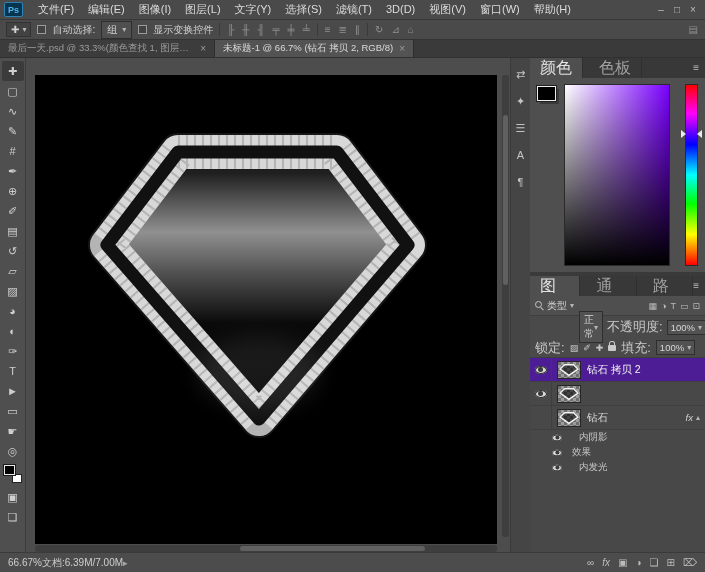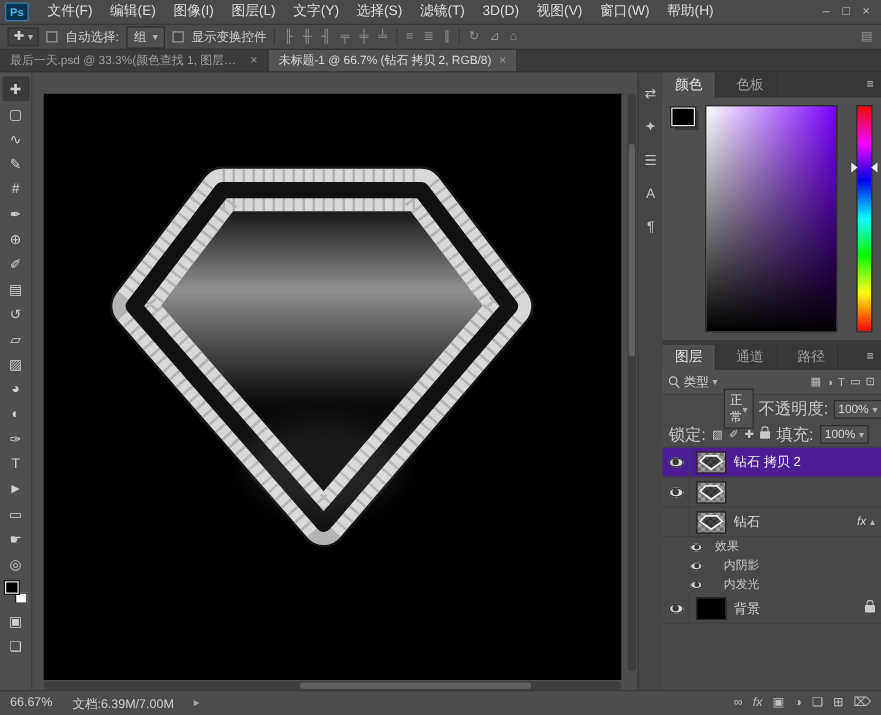--- a/index.html
+++ b/index.html
@@ -50,21 +50,21 @@
   .vscroll-thumb{position:absolute;left:1px;top:40px;width:5px;height:170px;background:#606060;border-radius:3px;}
   .hscroll{position:absolute;left:9px;bottom:0;width:462px;height:7px;background:#3e3e3e;border-radius:3px;}
   .hscroll-thumb{position:absolute;left:205px;top:1px;width:185px;height:5px;background:#606060;border-radius:3px;}
 
   .dock-strip{position:absolute;left:510px;top:0;width:20px;height:494px;background:#454545;border-left:1px solid #3a3a3a;display:flex;flex-direction:column;align-items:center;padding-top:8px;gap:11px;}
   .strip-icon{color:#c4c4c4;font-size:11px;width:18px;height:16px;display:flex;align-items:center;justify-content:center;}
 
   
   .right-panels{position:absolute;left:530px;top:0;width:175px;height:494px;background:#474747;}
   .panel-tabs{height:20px;background:#383838;display:flex;align-items:stretch;}
-  .panel-tab{padding:0 10px;line-height:20px;font-size:11px;border-right:1px solid #2f2f2f;}
+  .panel-tab{padding:0 10px;line-height:20px;font-size:16px;border-right:1px solid #2f2f2f;}
   .panel-tab.active{background:#4f4f4f;color:#e2e2e2;}
   .panel-tab.inactive{color:#9f9f9f;padding-left:16px;}
   .panel-menu{margin-left:auto;color:#bdbdbd;padding-right:6px;font-size:10px;line-height:20px;}
 
   .color-panel{position:absolute;top:0;left:0;width:175px;height:214px;}
   .color-content{position:absolute;top:20px;bottom:0;left:0;right:0;background:#4f4f4f;}
   .fg-swatch{position:absolute;left:7px;top:8px;width:19px;height:15px;background:#000;border:1px solid #ededed;box-shadow:0 0 0 1px #202020,3px 3px 0 0 #3a3a3a;}
   .sat-field{position:absolute;left:34px;top:6px;width:106px;height:182px;border:1px solid #2a2a2a;
      background:linear-gradient(to bottom,rgba(0,0,0,0) 0%,#000 100%),linear-gradient(to right,#ffffff 0%,#7a00ff 100%);}
   .hue-strip{position:absolute;right:7px;top:6px;width:13px;height:182px;border:1px solid #2a2a2a;
@@ -103,21 +103,21 @@
   .effect-row .e-label{padding-left:6px;}
   .effect-row.sub .e-label{padding-left:13px;}
 
   .lock{position:relative;width:8px;height:6px;background:#c9c9c9;border-radius:1px;display:inline-block;}
   .lock::before{content:"";position:absolute;left:1px;top:-4px;width:4px;height:4px;border:1.3px solid #c9c9c9;border-bottom:none;border-radius:2.5px 2.5px 0 0;}
   .mag{position:relative;width:9px;height:9px;display:inline-block;flex:none;}
   .mag::before{content:"";position:absolute;left:0;top:0;width:5px;height:5px;border:1.3px solid #c4c4c4;border-radius:50%;}
   .mag::after{content:"";position:absolute;left:6px;top:6px;width:4px;height:1.4px;background:#c4c4c4;transform:rotate(45deg);transform-origin:0 0;}
 
   
-  .statusbar{position:absolute;left:0;top:552px;width:705px;height:20px;background:#4c4c4c;border-top:1px solid #3a3a3a;display:flex;align-items:center;font-size:10px;padding:0 8px;gap:16px;}
+  .statusbar{position:absolute;left:0;top:552px;width:705px;height:20px;background:#4c4c4c;border-top:1px solid #3a3a3a;display:flex;align-items:center;font-size:10px;padding:0 8px;gap:0;}
   .status-text{color:#cfcfcf;white-space:nowrap;}
   .status-chev{color:#a8a8a8;font-size:9px;}
   .status-right{margin-left:auto;display:flex;gap:8px;align-items:center;color:#bcbcbc;font-size:10px;}
   .status-right .fx-i{font-style:italic;}
 </style>
 </head>
 <body>
 
 <div id="app">
 
@@ -354,49 +354,39 @@
                     <path d="M7 3 H17 L22 8 L12 15 L2 8 Z" fill="rgba(0,0,0,0.55)" stroke="#f2f2f2" stroke-width="1.6"></path>
                   </svg>
               </div>
               <span class="layer-name">钻石</span>
               <div class="fx-cell">
                 <span>fx</span>
                 <span class="chev">▴</span>
               </div>
             </div>
 
+            <div class="effect-row sub">
+              <div class="eye-cell">
+                  <span class="eye"></span>
+                </div>
+              <span class="e-label">内阴影</span>
+            </div>
             <div class="effect-row">
               <div class="eye-cell">
                   <span class="eye"></span>
                 </div>
               <span class="e-label">效果</span>
             </div>
             <div class="effect-row sub">
               <div class="eye-cell">
                   <span class="eye"></span>
                 </div>
-              <span class="e-label">内阴影</span>
-            </div>
-            <div class="effect-row sub">
-              <div class="eye-cell">
-                  <span class="eye"></span>
-                </div>
               <span class="e-label">内发光</span>
             </div>
 
-            <div class="layer-row">
-              <div class="eye-cell">
-                  <span class="eye"></span>
-                </div>
-              <div class="thumb solid-black"></div>
-              <span class="layer-name">背景</span>
-              <div class="fx-cell">
-                  <span class="lock"></span>
-                </div>
-            </div>
 
           </div>
         </div>
       </div>
 
     </div>
   </div>
 
   <div class="statusbar">
     <span class="status-text">66.67%</span>

